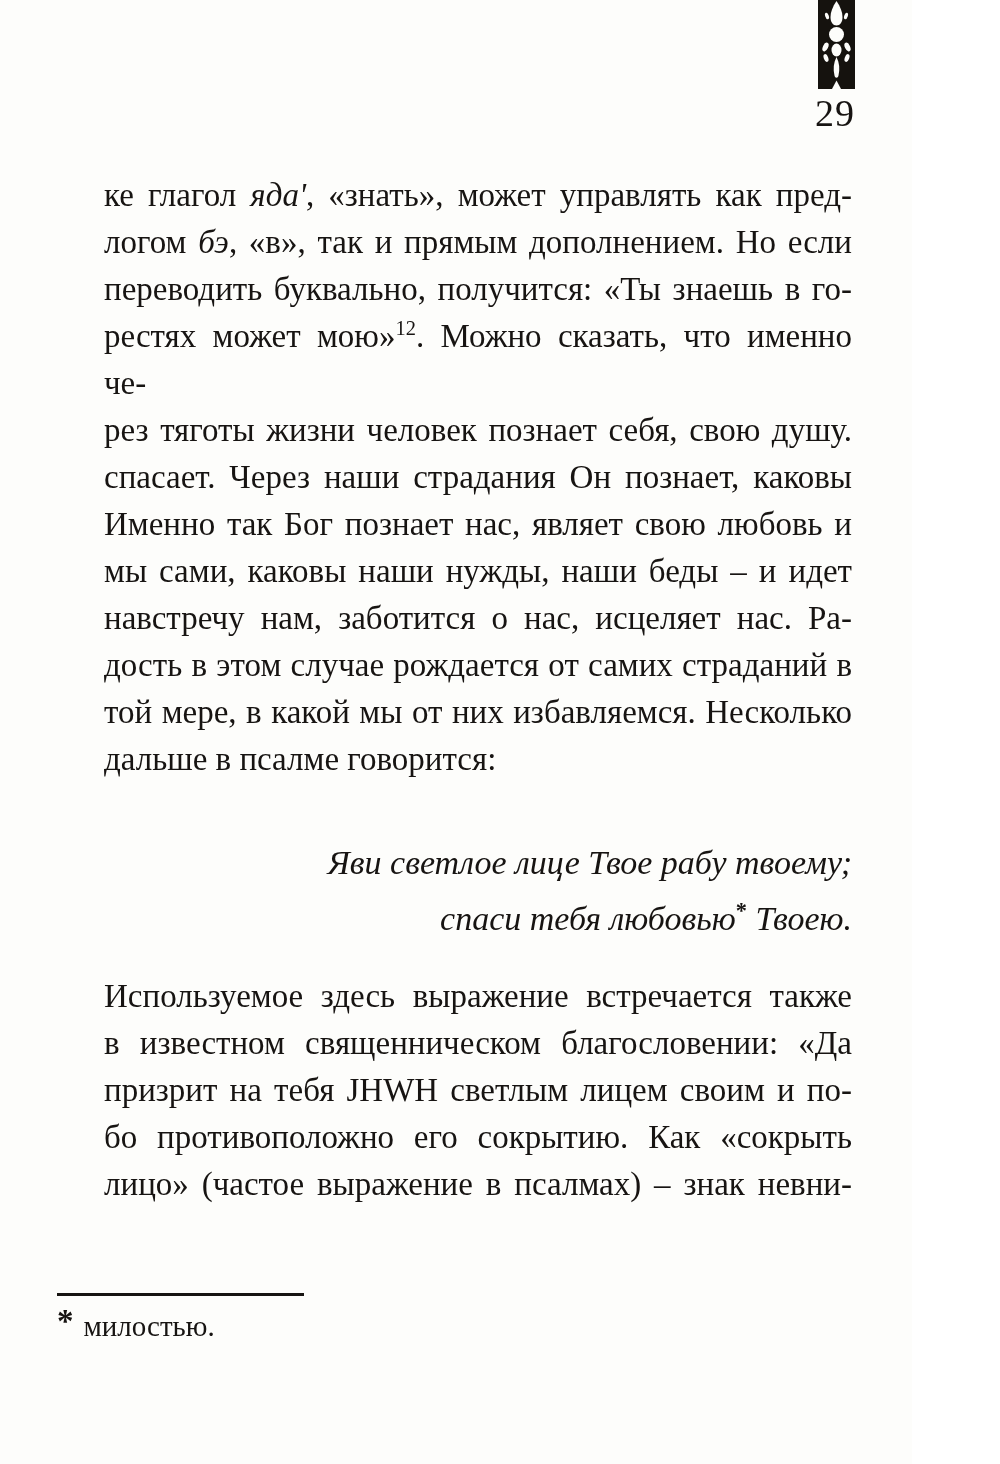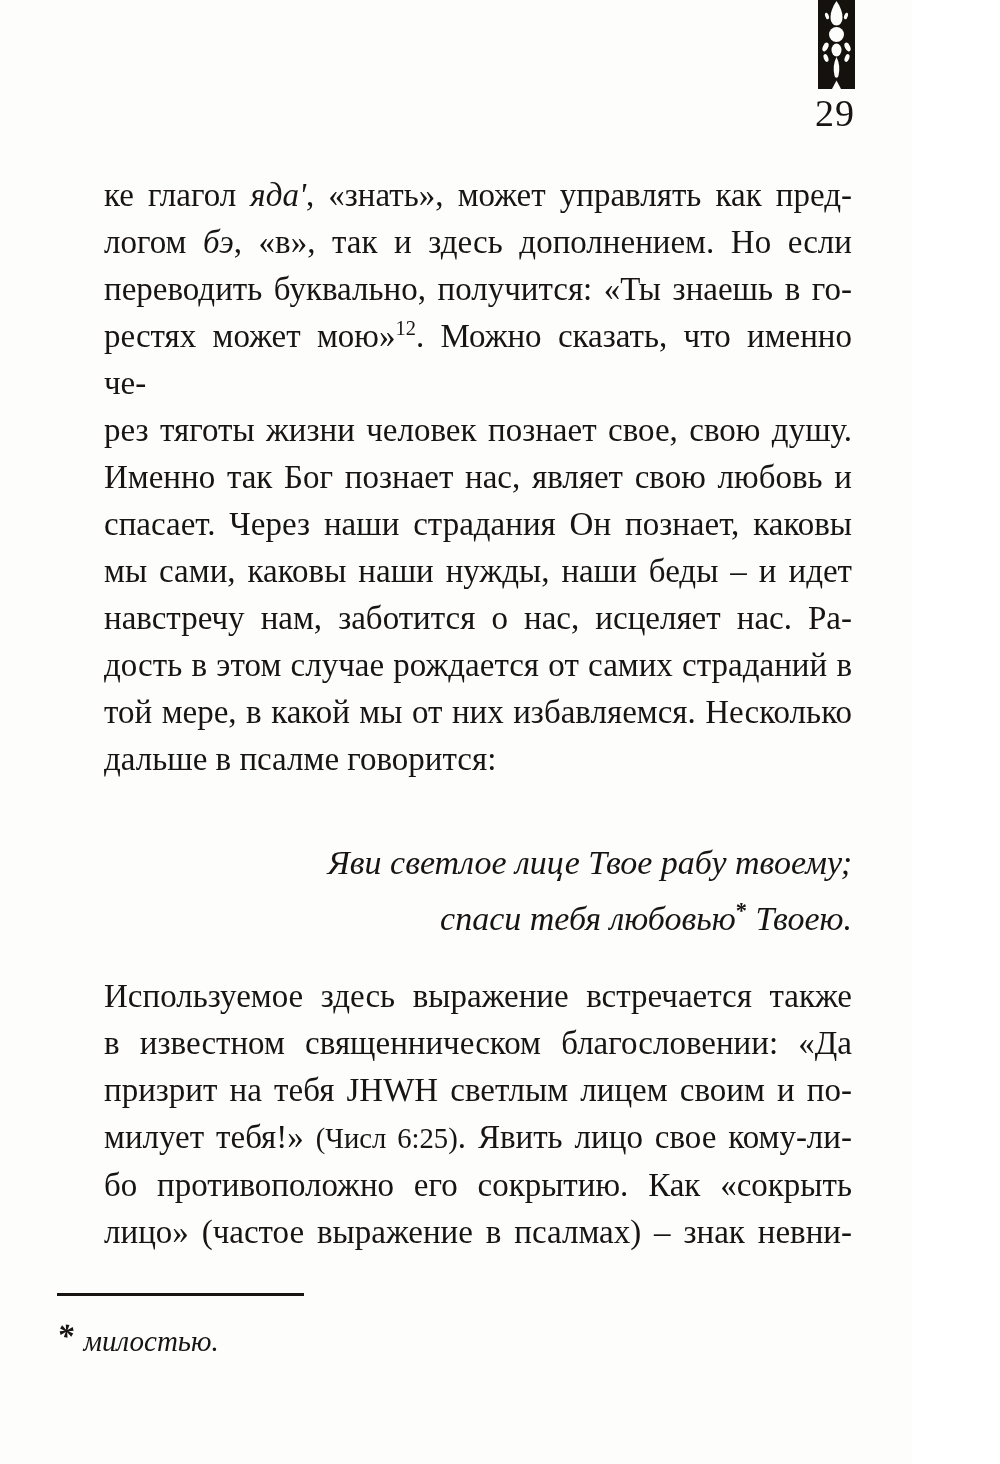--- a/index.html
+++ b/index.html
@@ -35,21 +35,21 @@
   }
   .quote .line{text-align:right;text-align-last:auto;}
   .citation{
     text-align:right;padding-right:79px;
     font-size:33px;line-height:48px;margin-top:2px;
   }
   .para2{margin-top:26px;}
   
   .footnote-area{position:absolute;left:57px;top:1293px;}
   .footnote-rule{width:247px;height:3px;background:#171412;}
-  .footnote{margin-top:18px;font-size:29px;line-height:44px;font-style:italic;}
+  .footnote{margin-top:9px;font-size:29px;line-height:32px;}
   .fn-star{font-weight:700;font-size:33px;vertical-align:4px;margin-right:10px;}
 </style>
 </head>
 <body>
 
 <div class="page">
 
   <div class="ornament">
     <svg width="37" height="89" viewBox="0 0 37 89" xmlns="http://www.w3.org/2000/svg">
       <rect x="0" y="0" width="37" height="89" fill="#15120e"></rect>
@@ -66,44 +66,43 @@
       <path d="M14 89 L18.5 80.5 L23 89 Z" fill="#fdfdfb"></path>
     </svg>
   </div>
 
   <div class="page-number">29</div>
 
   <div class="text-block">
 
     <div class="para1">
         <div class="line"><span>ке глагол </span><span class="it">яда'</span><span>, «знать», может управлять как пред-</span></div>
-        <div class="line"><span>логом </span><span class="it">бэ</span><span>, «в», так и здесь дополнением. Но если</span></div>
+        <div class="line"><span>логом </span><span class="it">бэ</span><span>, «в», так и прямым дополнением. Но если</span></div>
         <div class="line"><span>переводить буквально, получится: «Ты знаешь в го-</span></div>
         <div class="line"><span>рестях может мою»</span><span class="sup">12</span><span>. Можно сказать, что именно че-</span></div>
-        <div class="line"><span>рез тяготы жизни человек познает свое, свою душу.</span></div>
+        <div class="line"><span>рез тяготы жизни человек познает себя, свою душу.</span></div>
+        <div class="line"><span>спасает. Через наши страдания Он познает, каковы</span></div>
         <div class="line"><span>Именно так Бог познает нас, являет свою любовь и</span></div>
-        <div class="line"><span>спасает. Через наши страдания Он познает, каковы</span></div>
         <div class="line"><span>мы сами, каковы наши нужды, наши беды – и идет</span></div>
         <div class="line"><span>навстречу нам, заботится о нас, исцеляет нас. Ра-</span></div>
         <div class="line"><span>дость в этом случае рождается от самих страданий в</span></div>
         <div class="line"><span>той мере, в какой мы от них избавляемся. Несколько</span></div>
         <div class="line no-just"><span>дальше в псалме говорится:</span></div>
       </div>
 
     <div class="quote">
         <div class="line"><span>Яви светлое лице Твое рабу твоему;</span></div>
         <div class="line"><span>спаси тебя любовью</span><span class="star">*</span><span> Твоею.</span></div>
       </div>
 
 
     <div class="para2">
         <div class="line"><span>Используемое здесь выражение встречается также</span></div>
         <div class="line"><span>в известном священническом благословении: «Да</span></div>
         <div class="line"><span>призрит на тебя JHWH светлым лицем своим и по-</span></div>
-        <div class="line"><span>милует тебя!» </span><span class="small">(Числ 6:25)</span><span>. Явить лицо свое кому-ли-</span></div>
         <div class="line"><span>бо противоположно его сокрытию. Как «сокрыть</span></div>
         <div class="line"><span>лицо» (частое выражение в псалмах) – знак невни-</span></div>
       </div>
 
   </div>
 
   <div class="footnote-area">
     <div class="footnote-rule"></div>
     <div class="footnote">
       <span class="fn-star">*</span><span>милостью.</span>

